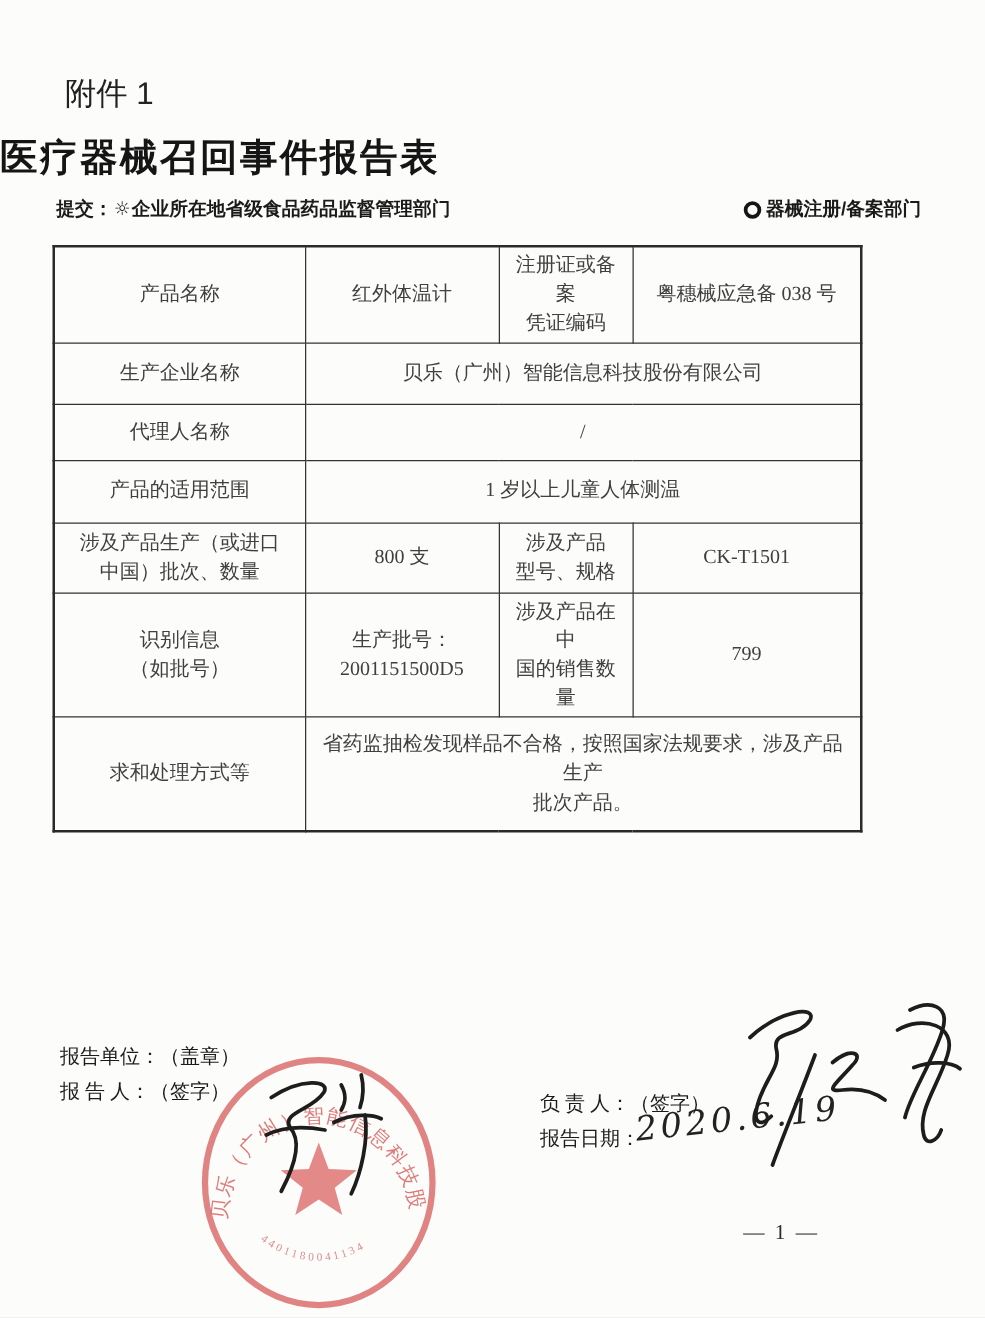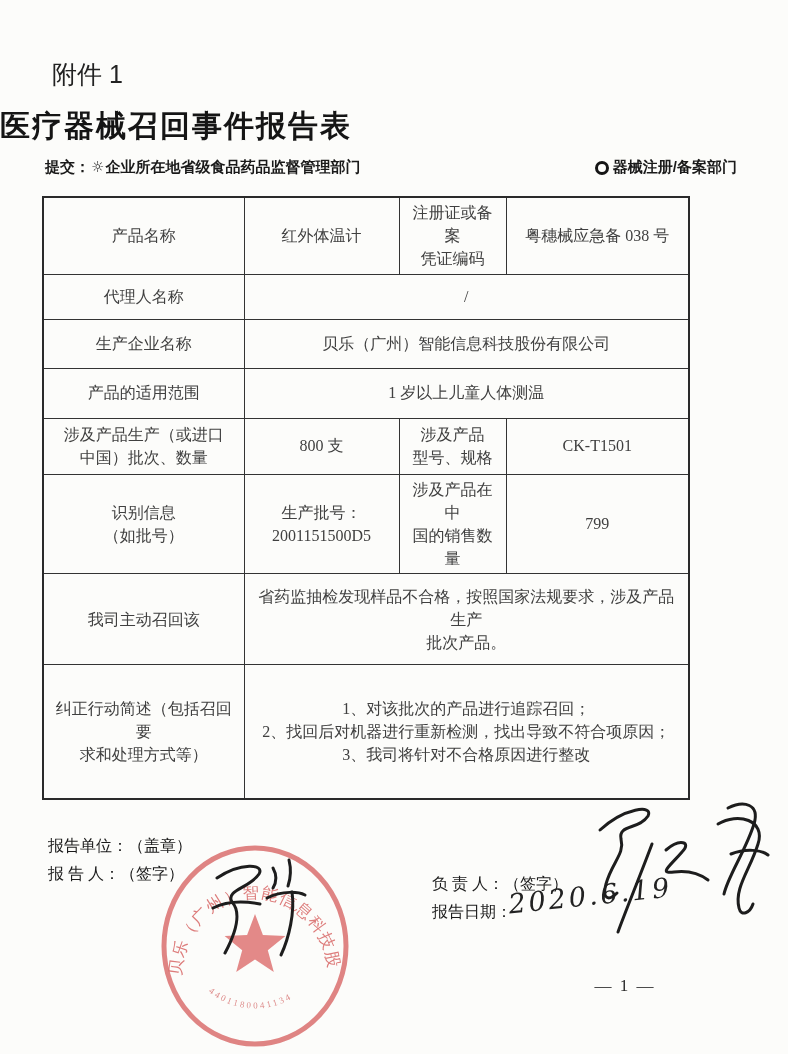--- a/index.html
+++ b/index.html
@@ -83,27 +83,27 @@
         <col style="width:183px">
       </colgroup>
     <tbody>
         <tr style="height:52px">
       <td>产品名称</td>
       <td>红外体温计</td>
       <td>注册证或备案
 凭证编码</td>
       <td>粤穗械应急备 038 号</td>
     </tr>
+    <tr style="height:49px">
+      <td>生产企业名称</td>
+      <td colspan="3">贝乐（广州）智能信息科技股份有限公司</td>
+    </tr>
     <tr style="height:45px">
       <td>代理人名称</td>
       <td colspan="3">/</td>
-    </tr>
-    <tr style="height:49px">
-      <td>生产企业名称</td>
-      <td colspan="3">贝乐（广州）智能信息科技股份有限公司</td>
     </tr>
     <tr style="height:50px">
       <td>产品的适用范围</td>
       <td colspan="3">1 岁以上儿童人体测温</td>
     </tr>
     <tr style="height:56px">
       <td>涉及产品生产（或进口
 中国）批次、数量</td>
       <td>800 支</td>
       <td>涉及产品
@@ -113,30 +113,23 @@
     <tr style="height:59px">
       <td>识别信息
 （如批号）</td>
       <td>生产批号：
 2001151500D5</td>
       <td>涉及产品在中
 国的销售数量</td>
       <td>799</td>
     </tr>
     <tr style="height:91px">
-      <td>我司主动召回该</td>
+      <td>求和处理方式等</td>
       <td colspan="3">省药监抽检发现样品不合格，按照国家法规要求，涉及产品生产
 批次产品。</td>
-    </tr>
-    <tr style="height:134px">
-      <td>纠正行动简述（包括召回要
-求和处理方式等）</td>
-      <td colspan="3">1、对该批次的产品进行追踪召回；
-2、找回后对机器进行重新检测，找出导致不符合项原因；
-3、我司将针对不合格原因进行整改</td>
     </tr>
   </tbody>
     </table>
 
   <div class="footer-left">
     <div>报告单位：（盖章）</div>
     <div>报 告 人：（签字）</div>
   </div>
 
   <div class="footer-right">

